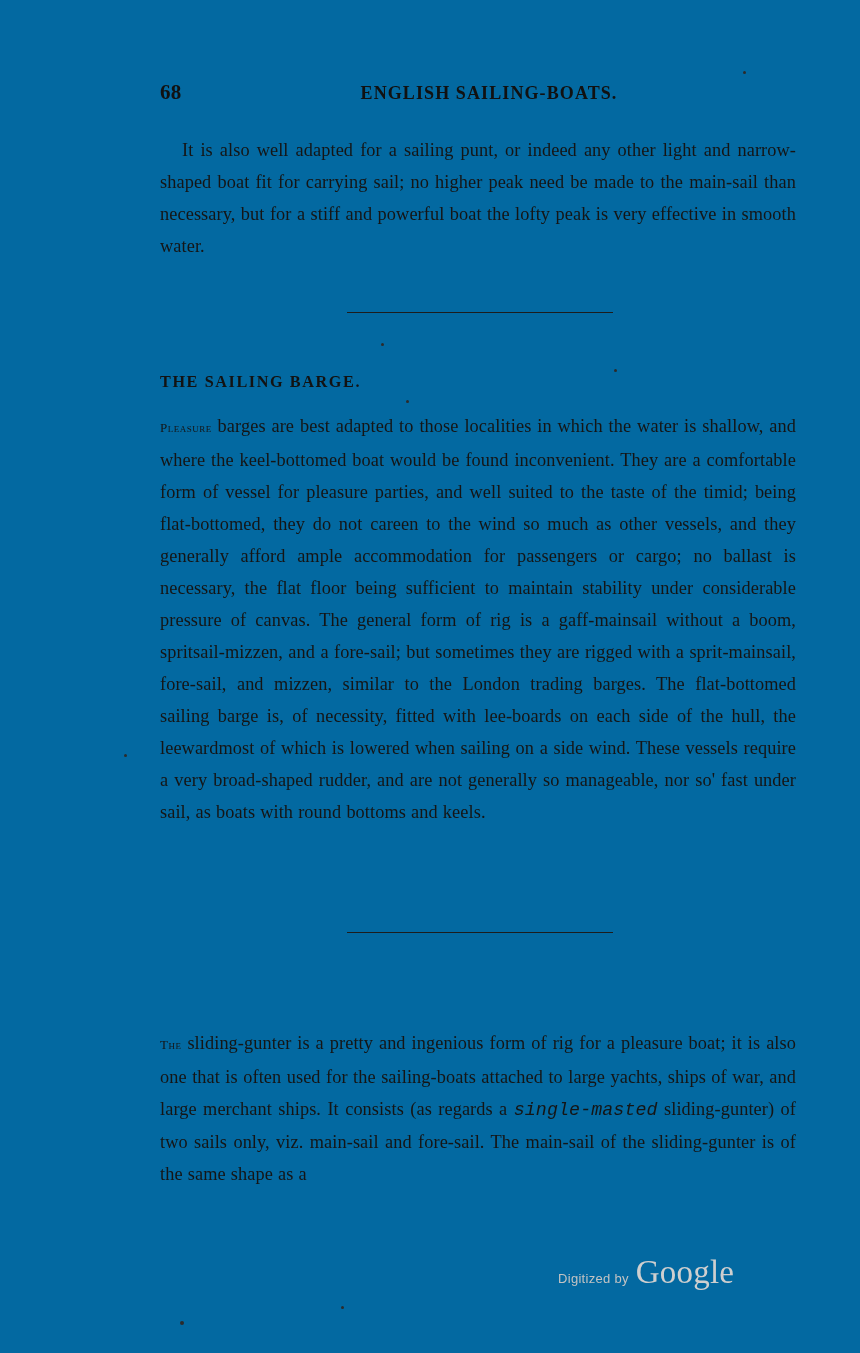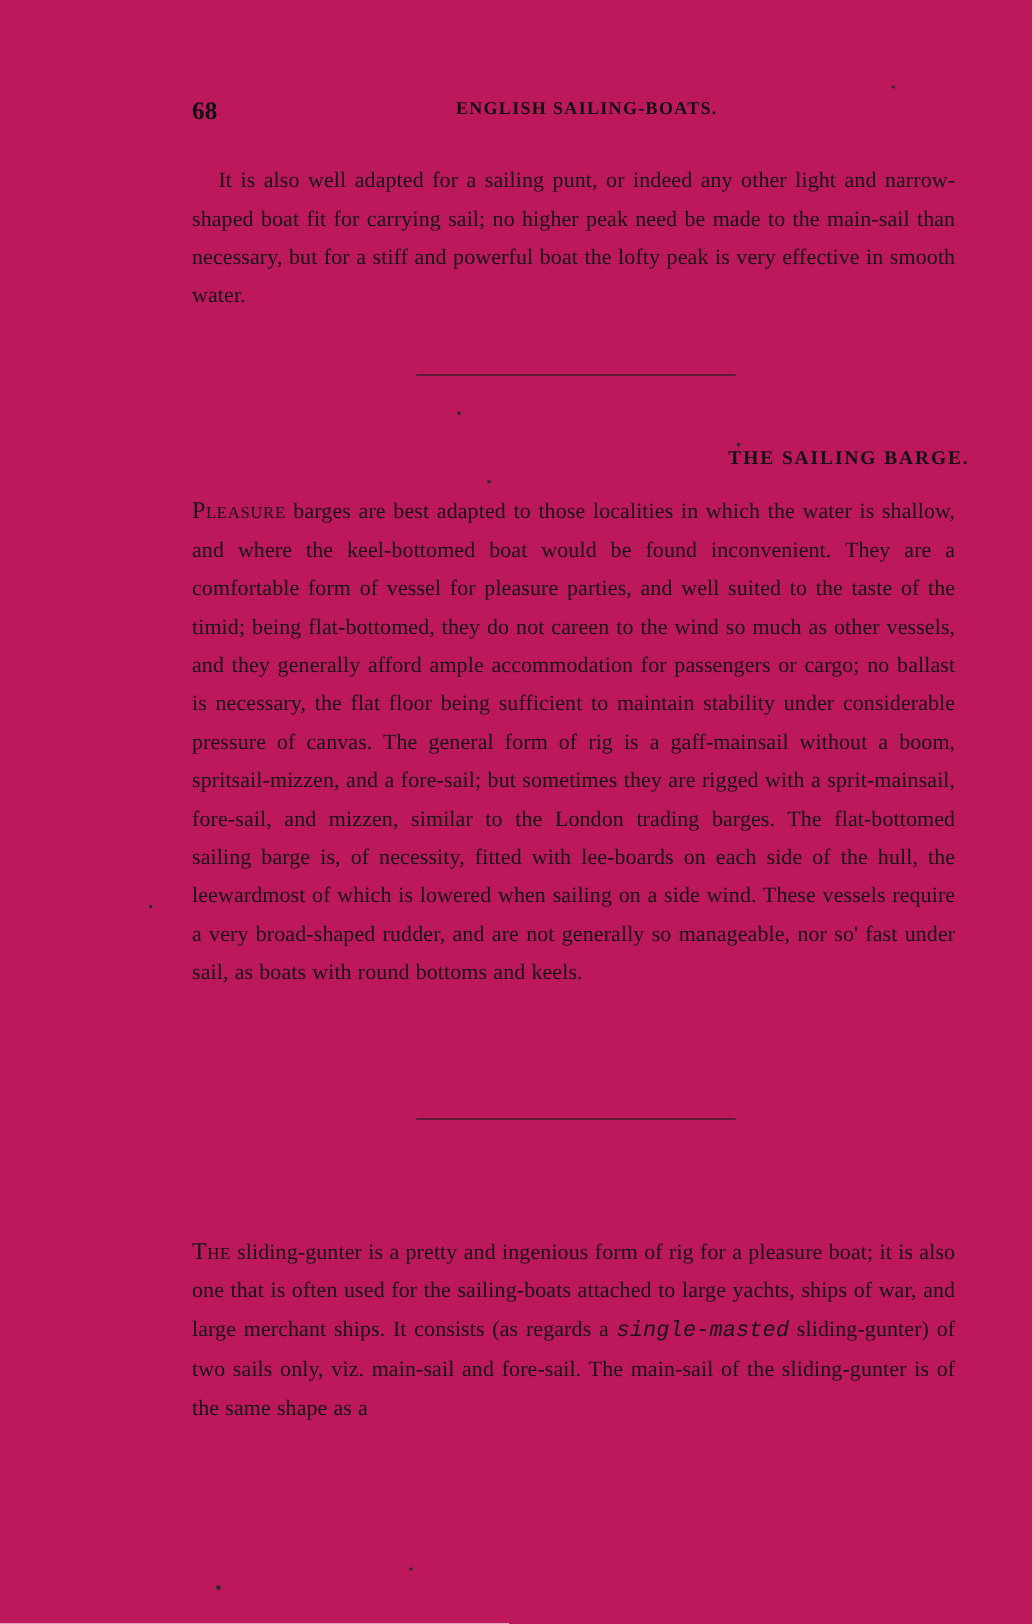--- a/index.html
+++ b/index.html
@@ -9,21 +9,21 @@
   }
   body {
     font-family: "Liberation Serif", "DejaVu Serif", serif;
     color: #1a1a1a;
   }
   #page {
     position: relative;
     width: 860px;
     height: 1353px;
     margin: 0 auto;
-    background: #be185d;
+    background: #0369a1;
     overflow: hidden;
   }
 
   
   .running-head {
     position: absolute;
     top: 80px;
     left: 160px;
     width: 636px;
     height: 26px;
@@ -36,21 +36,21 @@
     font-weight: bold;
     letter-spacing: 0.2px;
     color: #111;
   }
   .head-title {
     position: absolute;
     left: 0;
     top: 3px;
     width: 636px;
     text-align: center;
-    font-size: 15px;
+    font-size: 18px;
     font-weight: bold;
     letter-spacing: 1.1px;
     color: #111;
     transform: translateX(11px);
   }
 
   
   .block {
     position: absolute;
     left: 160px;
@@ -64,41 +64,41 @@
     text-align-last: left;
     color: #151515;
     letter-spacing: 0.1px;
     word-spacing: 0.4px;
   }
   p.para.indent {
     text-indent: 22px;
   }
   .smallcaps {
     font-variant: small-caps;
-    font-size: 20px;
+    font-size: 13px;
     letter-spacing: 0.5px;
   }
   .ital {
     font-style: italic;
     font-family: Liberation Mono, monospace;
   }
 
   
   .rule {
     position: absolute;
     height: 0;
     border-top: 1.6px solid #1d1d1d;
   }
 
   
   .section-heading {
     position: absolute;
-    left: 172px;
+    left: 160px;
     width: 636px;
-    text-align: right;
+    text-align: left;
     font-size: 16.2px;
     font-weight: bold;
     letter-spacing: 1.6px;
     color: #121212;
   }
 
   
   .watermark {
     position: absolute;
     left: 558px;
@@ -150,20 +150,24 @@
     <p class="para"><span class="smallcaps">Pleasure</span><span> barges are best adapted to those localities in which the water is shallow, and where the keel-bottomed boat would be found inconvenient.  They are a comfortable form of vessel for pleasure parties, and well suited to the taste of the timid; being flat-bottomed, they do not careen to the wind so much as other vessels, and they generally afford ample accommodation for passengers or cargo; no ballast is necessary, the flat floor being sufficient to maintain stability under considerable pressure of canvas.  The general form of rig is a gaff-mainsail without a boom, spritsail-mizzen, and a fore-sail; but sometimes they are rigged with a sprit-mainsail, fore-sail, and mizzen, similar to the London trading barges.  The flat-bottomed sailing barge is, of necessity, fitted with lee-boards on each side of the hull, the leewardmost of which is lowered when sailing on a side wind.  These vessels require a very broad-shaped rudder, and are not generally so manageable, nor so' fast under sail, as boats with round bottoms and keels.</span></p>
   </div>
 
   <div class="rule" style="left: 347px; top: 932px; width: 266px;"></div>
 
 
   <div class="block" style="top: 1027px;">
     <p class="para"><span class="smallcaps">The</span><span> sliding-gunter is a pretty and ingenious form of rig for a pleasure boat; it is also one that is often used for the sailing-boats attached to large yachts, ships of war, and large merchant ships.  It consists (as regards a </span><span class="ital">single-masted</span><span> sliding-gunter) of two sails only, viz. main-sail and fore-sail.  The main-sail of the sliding-gunter is of the same shape as a</span></p>
   </div>
 
+  <div class="watermark">
+    <span class="wm-digitized">Digitized by</span>
+    <span class="wm-google">Google</span>
+  </div>
 
   <div class="speck" style="left: 124px; top: 754px; width: 3px; height: 3px;"></div>
   <div class="speck" style="left: 381px; top: 343px; width: 3px; height: 3px;"></div>
   <div class="speck" style="left: 406px; top: 400px; width: 3px; height: 3px;"></div>
   <div class="speck" style="left: 614px; top: 369px; width: 3px; height: 3px;"></div>
   <div class="speck" style="left: 743px; top: 71px; width: 3px; height: 3px;"></div>
   <div class="speck" style="left: 180px; top: 1321px; width: 4px; height: 4px;"></div>
   <div class="speck" style="left: 341px; top: 1306px; width: 3px; height: 3px;"></div>
 
 </div>

